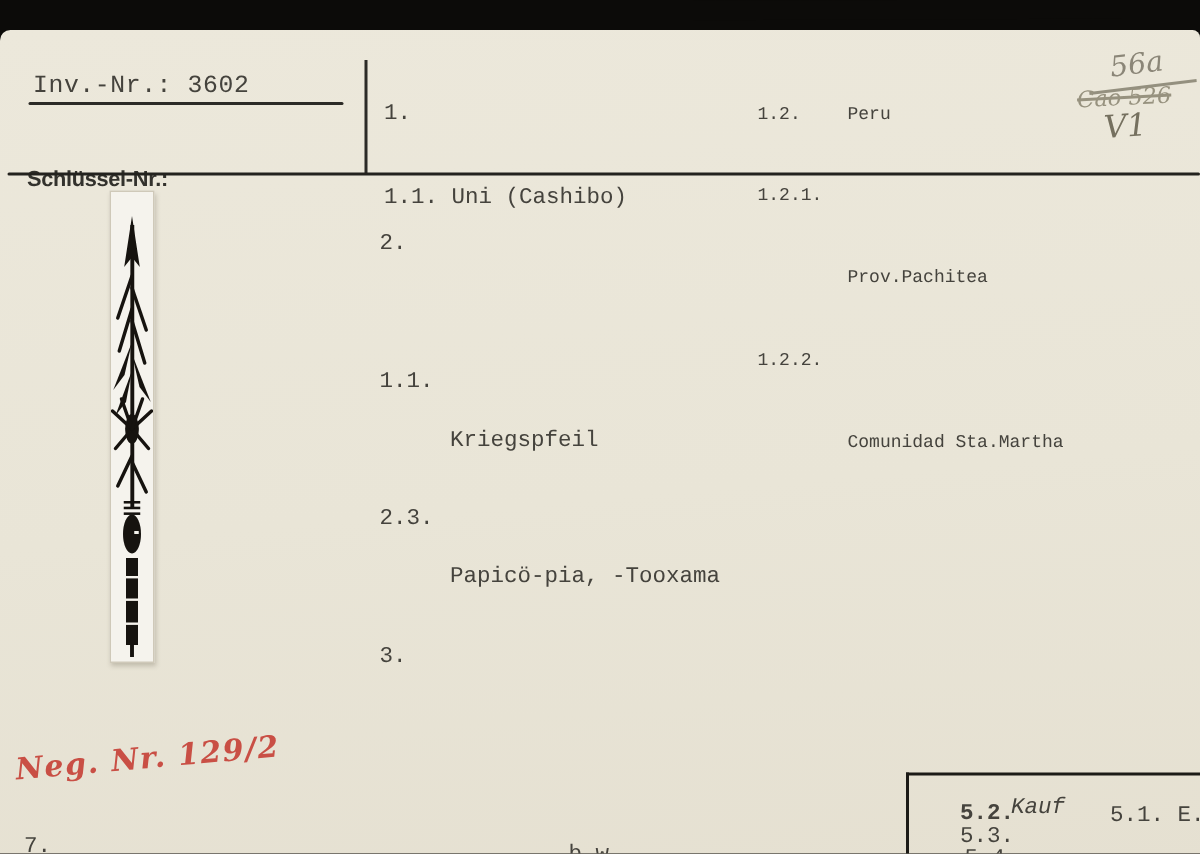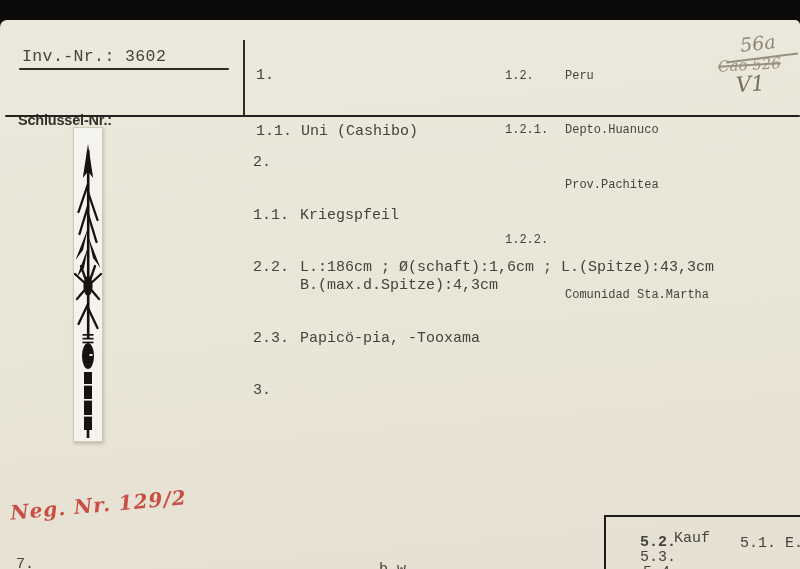--- a/index.html
+++ b/index.html
@@ -38,35 +38,35 @@
   .pencil-v1{left:736px;top:52px;font-size:21px;transform:rotate(-4deg);color:#75705f;font-style:italic;}
   .photo{
     left:73px;top:107px;width:28px;height:313px;
     background:#f5f3ed;border:1px solid #cfc9b9;
     box-shadow:1px 2px 3px rgba(80,70,50,0.25);
   }
   .photo svg{display:block;width:100%;height:100%;}
   .bodytext{left:253px;top:99px;font-size:15px;line-height:17.55px;}
   .sect{display:flex;}
   .sect .snum{width:47px;flex:0 0 47px;min-height:17.55px;}
-  .sect .stext{min-height:17.55px;}
+  .sect .stext{min-height:17.55px;margin-top:39px;}
   .bw{left:379px;top:541px;font-size:15px;text-align:center;}
   .neg{left:10px;top:473px;font-size:20px;color:#c94f45;font-family:"DejaVu Serif",serif;font-style:italic;transform:rotate(-5deg);font-weight:700;letter-spacing:1px;}
   .footer-rows{left:16px;top:500px;font-size:15px;line-height:17.8px;}
   .footer-rows .frow{display:flex;}
   .footer-rows .fnum{width:47px;flex:0 0 47px;}
   .erwerb-box{
     left:604px;top:495px;width:196px;height:66px;
     border:2.5px solid #1c1b17;border-right:none;
   }
   .erwerb-box .type{position:absolute;font-size:15px;}
   .eb-51{left:62px;top:1px;}
   .eb-label{position:absolute;left:10px;top:12px;font-size:14.5px;}
   .eb-52n{left:34px;top:17px;font-weight:bold;}
-  .eb-52v{left:68px;top:13px;}
+  .eb-52v{left:68px;top:13px;font-style:italic;}
   .eb-53{left:34px;top:32px;}
   .eb-54{left:37px;top:47px;}
 </style>
 </head>
 <body>
 
 <div class="stage">
   <div class="top-black-bulge"></div>
 
   <div class="card">
@@ -83,21 +83,20 @@
       <div>1.1. Uni (Cashibo)</div>
     </div>
 
     <div class="abs type region">
       <div class="rrow">
         <span class="rnum">1.2.</span>
         <span>Peru</span>
       </div>
       <div class="rrow">
         <span class="rnum">1.2.1.</span>
-        <span>Depto.Huanuco</span>
       </div>
       <div class="rrow">
         <span class="rnum"></span>
         <span>Prov.Pachitea</span>
       </div>
       <div class="rrow">
         <span class="rnum">1.2.2.</span>
       </div>
       <div class="rrow">
         <span class="rnum"></span>
@@ -152,25 +151,20 @@
     <div class="abs type bodytext">
       <div class="sect">
         <span class="snum">2.</span>
         <span class="stext"></span>
       </div>
       <div class="sect">
         <span class="snum">1.1.</span>
         <span class="stext">Kriegspfeil</span>
       </div>
       <div class="sect">
-        <span class="snum">2.2.</span>
-        <span class="stext">L.:186cm ; Ø(schaft):1,6cm ; L.(Spitze):43,3cm
-B.(max.d.Spitze):4,3cm</span>
-      </div>
-      <div class="sect">
         <span class="snum">2.3.</span>
         <span class="stext">Papicö-pia, -Tooxama</span>
       </div>
       <div class="sect">
         <span class="snum">3.</span>
         <span class="stext"></span>
       </div>
       
       
       

